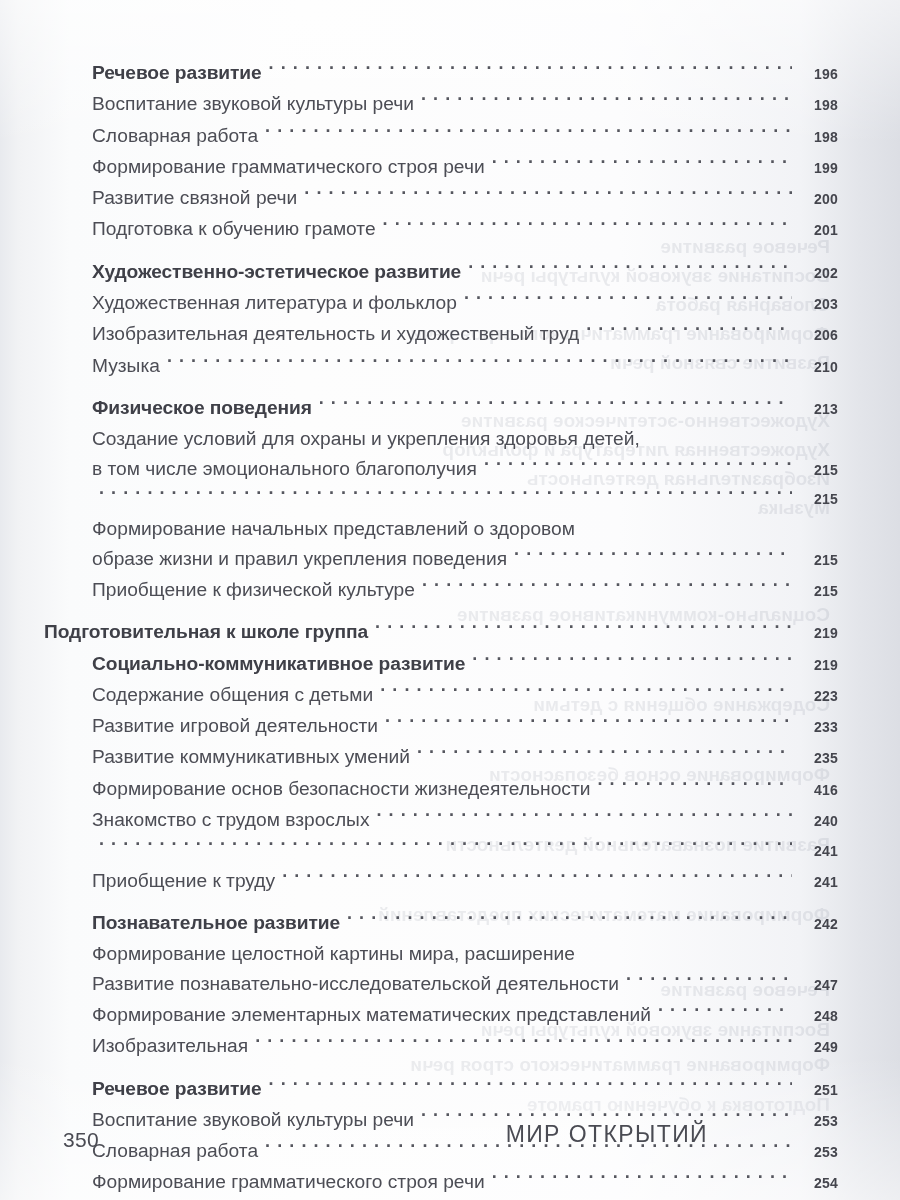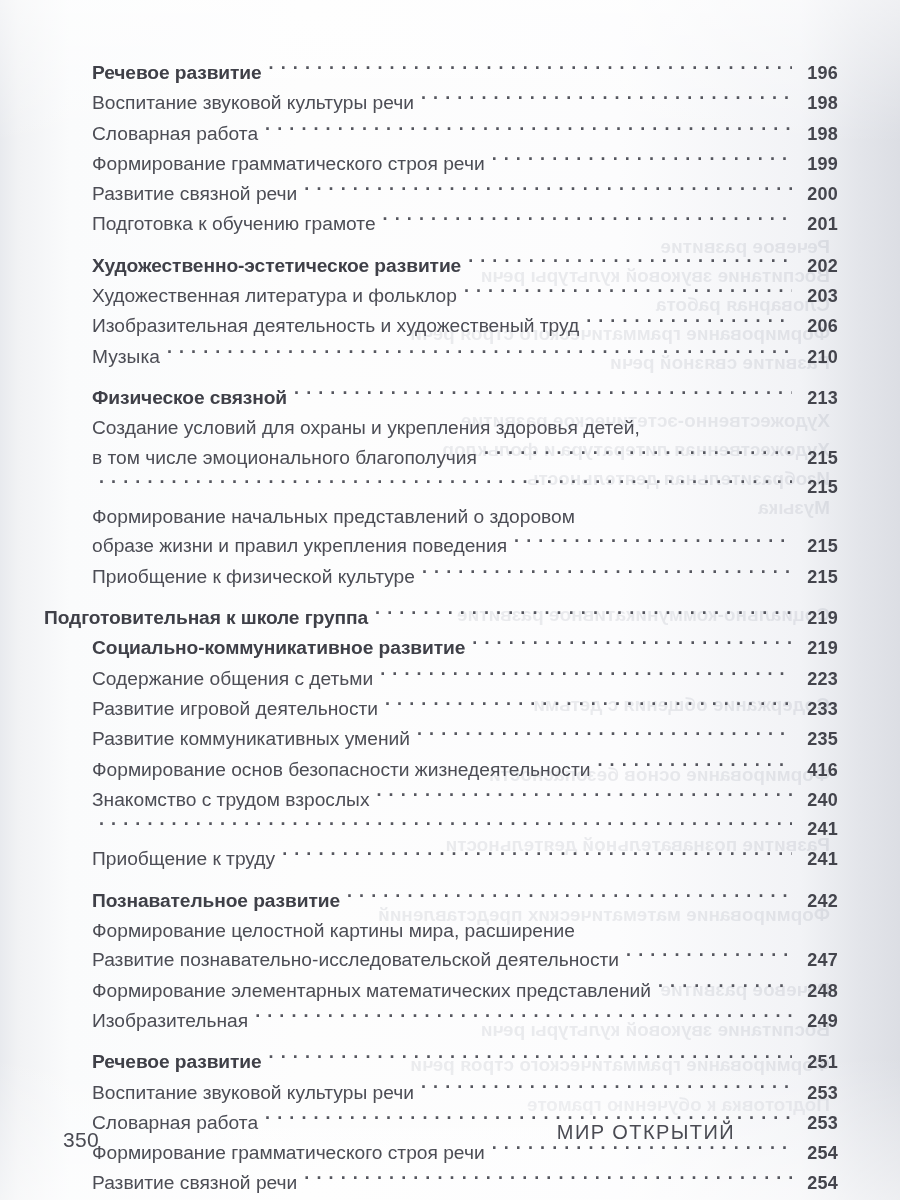--- a/index.html
+++ b/index.html
@@ -119,21 +119,21 @@
     font-size: 18px;
     white-space: nowrap;
   }
 
   .pageno {
     flex: 0 0 auto;
     width: 40px;
     text-align: right;
     font-weight: 700;
     color: #44454d;
-    font-size: 18px;
+    font-size: 14px;
     letter-spacing: 0.2px;
   }
 
   
   .row.wrap-first {
     padding-right: 37px;
   }
 
   
   .footer {
@@ -148,23 +148,23 @@
     position: absolute;
     left: 63px;
     top: 18px;
     font-size: 21px;
     font-weight: 400;
     color: #4a4b53;
     letter-spacing: 0.3px;
   }
   .runhead {
     position: absolute;
-    right: 41px;
+    right: 68px;
     top: 11px;
-    font-size: 20px;
+    font-size: 23px;
     color: #4a4b53;
     letter-spacing: 1.4px;
     margin-left: 16px;
   }
 </style>
 </head>
 <body>
 
 <div class="page">
 
@@ -234,21 +234,21 @@
         <span class="label">Изобразительная деятельность и художественый труд</span>
         <span class="leader"></span>
         <span class="pageno">206</span>
       </div>
       <div class="row lvl-3">
         <span class="label">Музыка</span>
         <span class="leader"></span>
         <span class="pageno">210</span>
       </div>
       <div class="row lvl-2 bold gap-before">
-        <span class="label">Физическое связной</span>
+        <span class="label">Физическое поведения</span>
         <span class="leader"></span>
         <span class="pageno">213</span>
       </div>
       <div class="row wrap-first lvl-3">
         <span class="label">Создание условий для охраны и укрепления здоровья детей,</span>
       </div>
       <div class="row lvl-3">
         <span class="label">в том числе эмоционального благополучия</span>
         <span class="leader"></span>
         <span class="pageno">215</span>

